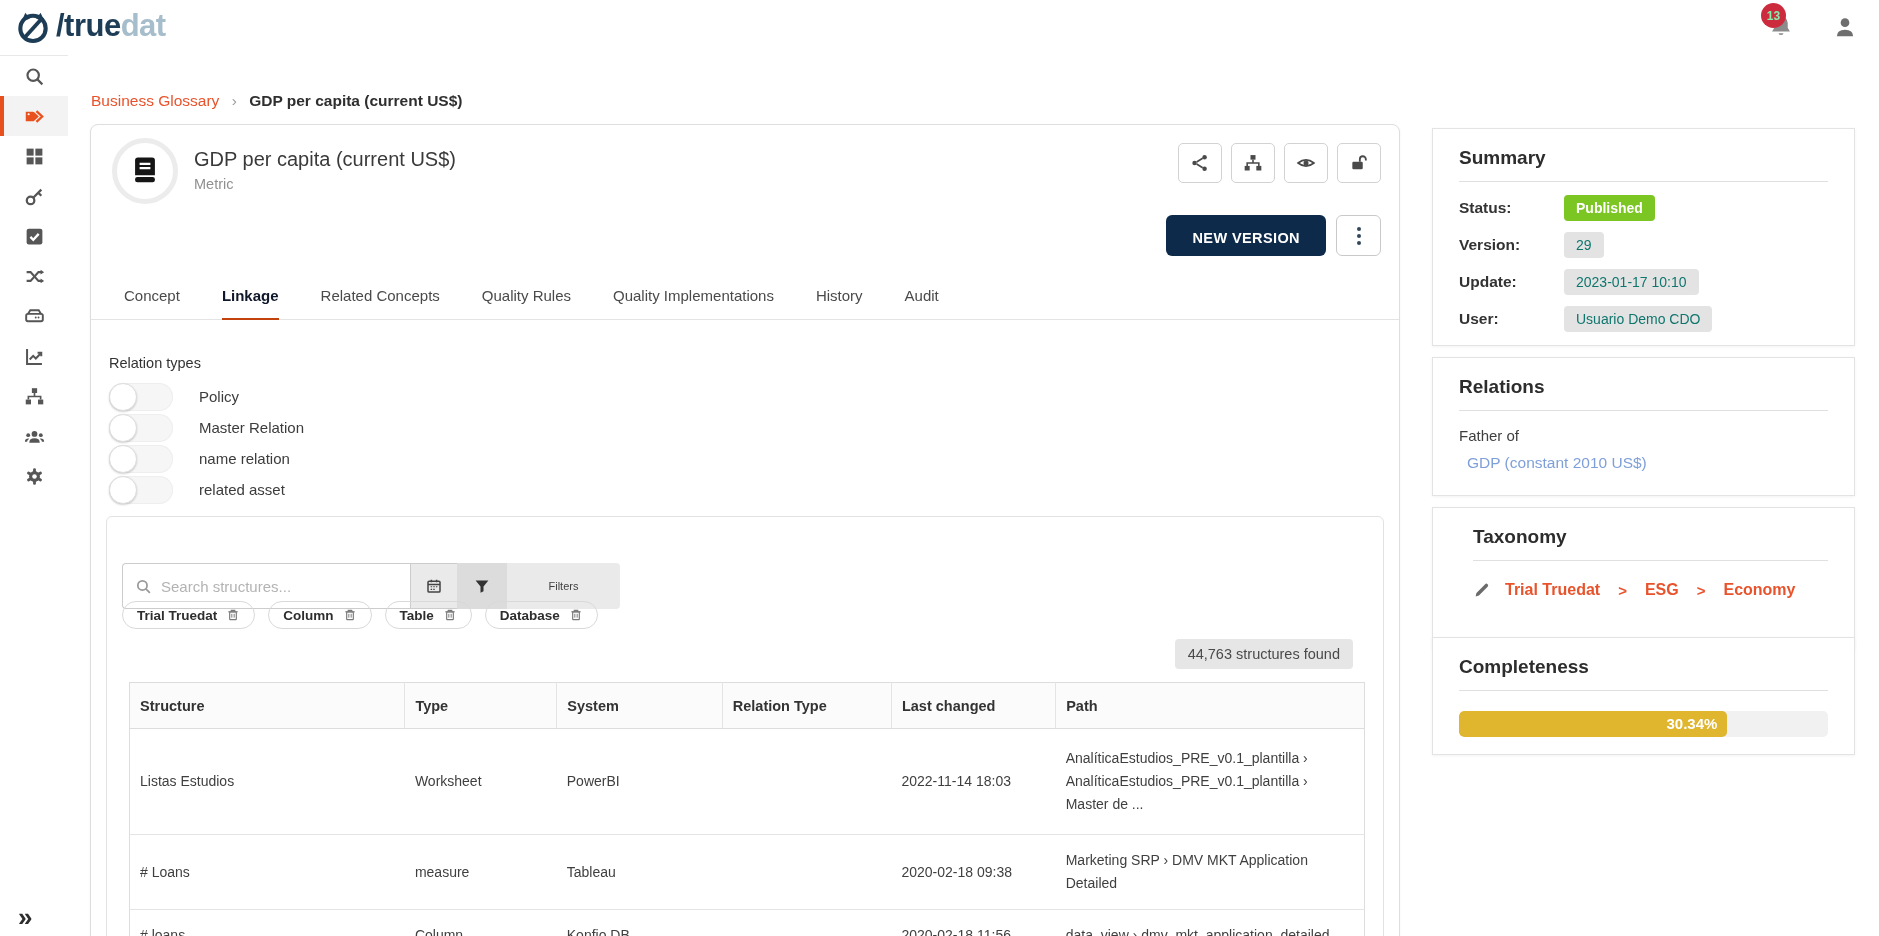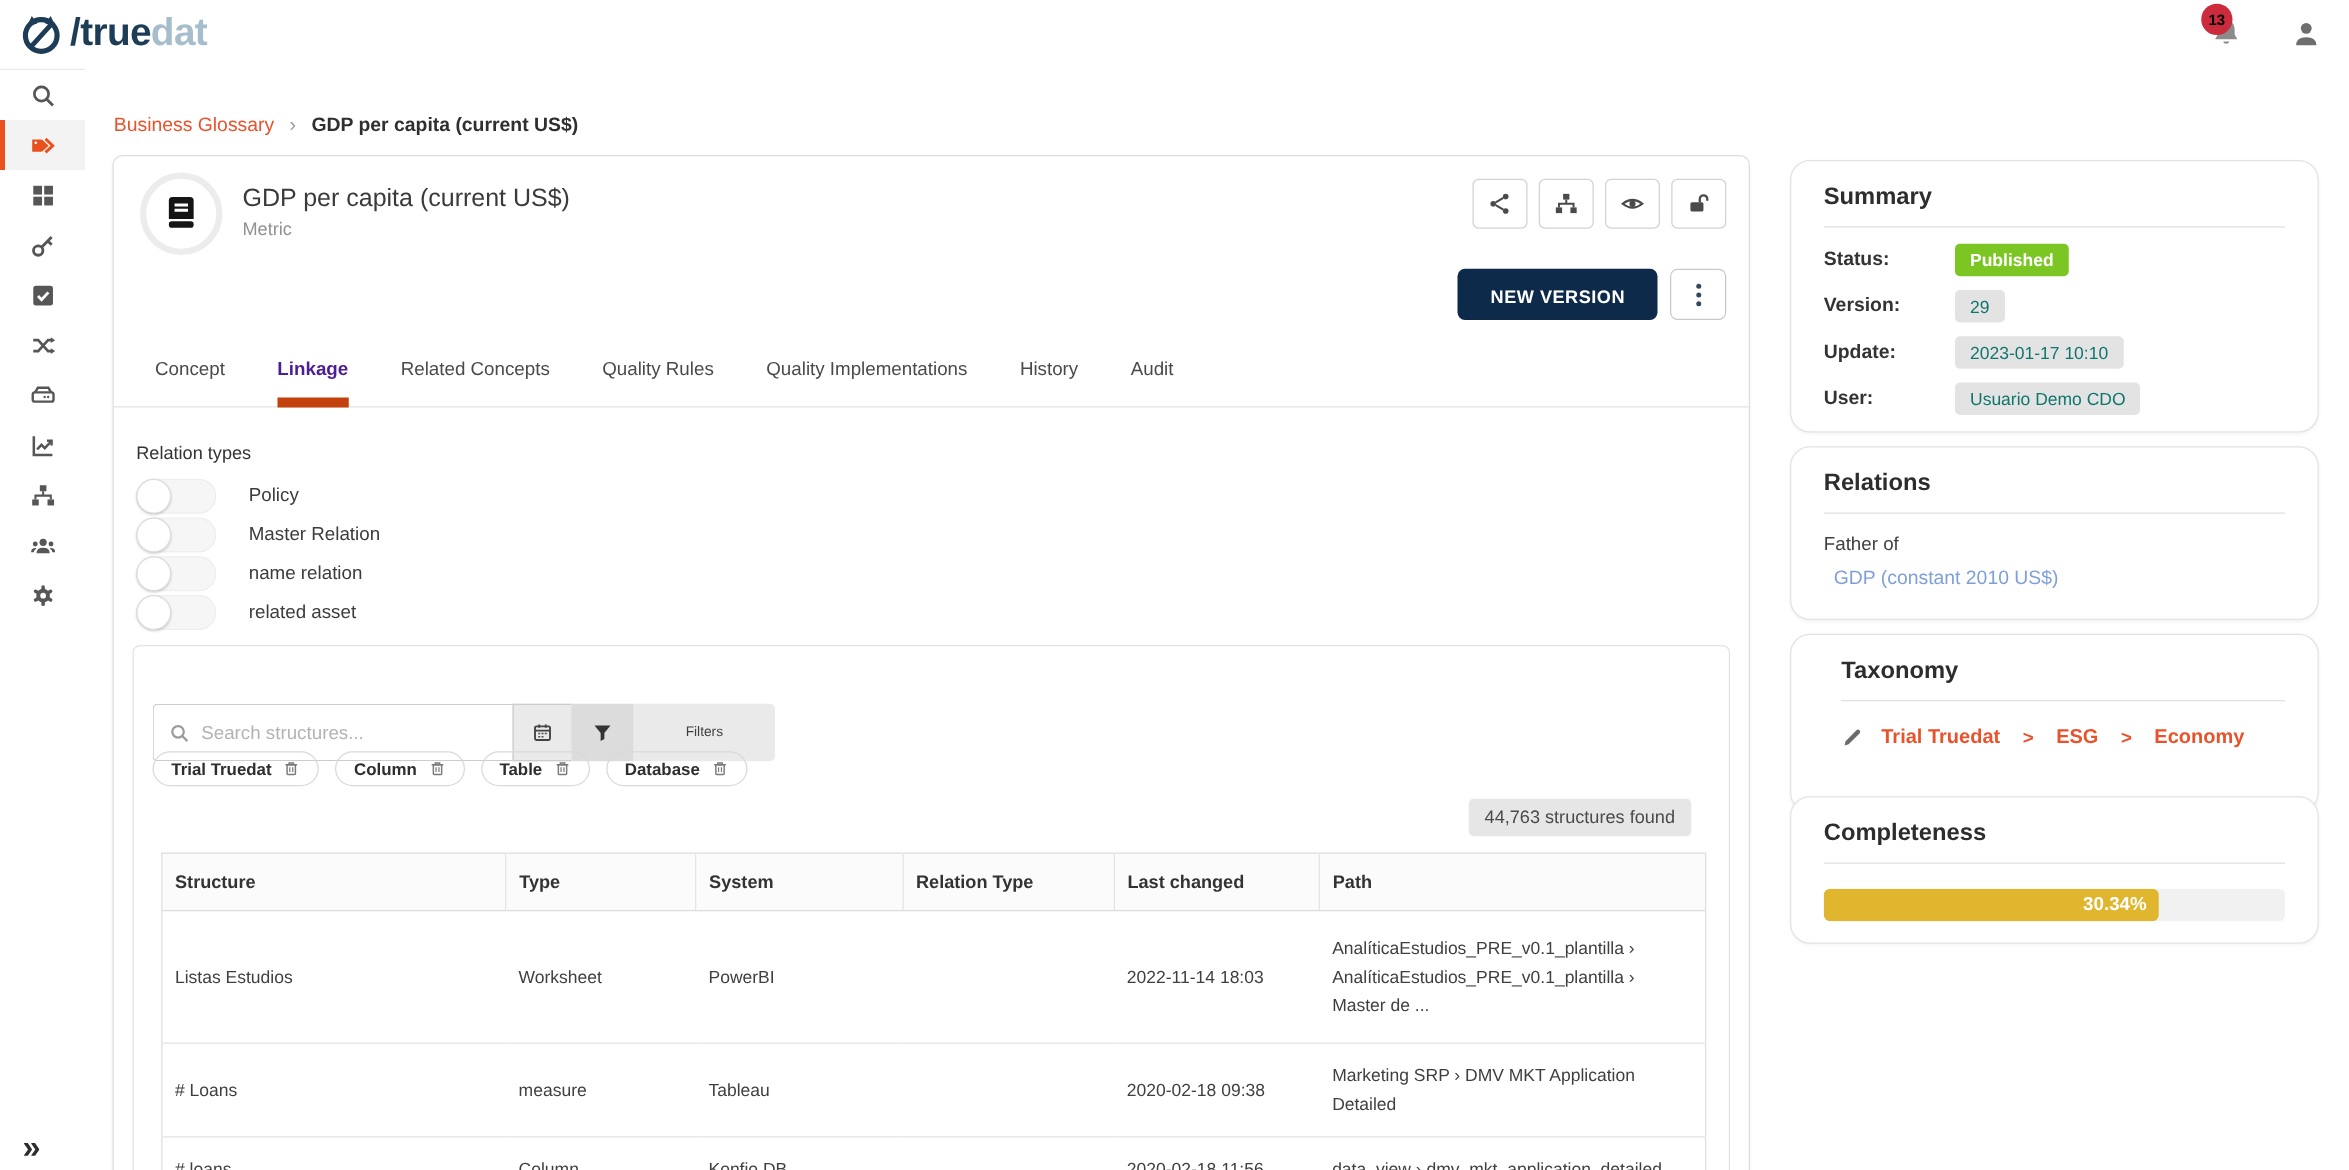--- a/index.html
+++ b/index.html
@@ -9,21 +9,21 @@
   
   .topbar { position:absolute; top:0; left:0; width:1879px; height:55px; background:#fff; }
   .logo { position:absolute; left:14px; top:7px; display:flex; align-items:center; gap:4px; }
   .logo svg { width:38px; height:38px; }
   .logo-text { font-size:31px; font-weight:bold; letter-spacing:-0.5px; }
   .logo-primary { color:#1d3c55; }
   .logo-secondary { color:#a6bdcb; }
   .bell-wrap { position:absolute; left:1768px; top:13px; width:30px; height:30px; cursor:pointer; }
   .bell-wrap svg { width:26px; height:26px; color:#8b8b8b; }
   .notif-badge { position:absolute; left:-7px; top:-10px; width:25px; height:25px; border-radius:50%;
-    background:#cb2b3c; color:#000000; font-size:12px; font-weight:bold;
+    background:#cb2b3c; color:#86efac; font-size:12px; font-weight:bold;
     display:flex; align-items:center; justify-content:center; }
   .user-wrap { position:absolute; left:1832px; top:14px; width:28px; height:28px; cursor:pointer; }
   .user-wrap svg { width:26px; height:26px; color:#6e6e6e; }
 
   
   .sidebar { position:absolute; top:55px; left:0; width:68px; height:881px;
     border-top:1px solid #e8e8e8; background:#fff; }
   .side-item { width:68px; height:40px; display:flex; align-items:center; justify-content:center;
     color:#565656; cursor:pointer; position:relative; }
   .side-item svg { width:21px; height:21px; }
@@ -58,21 +58,21 @@
     font-size:14.5px; font-weight:bold; letter-spacing:0.4px; cursor:pointer;
     font-family:"Liberation Sans", sans-serif; }
   .kebab-btn { width:45px; height:41px; border:1px solid #c9c9c9; border-radius:6px; background:#fff;
     display:flex; flex-direction:column; align-items:center; justify-content:center; gap:3px; cursor:pointer; }
   .kebab-btn i { width:4px; height:4px; border-radius:50%; background:#33475c; }
 
   
   .tabs { position:absolute; left:0; right:0; top:150px; display:flex; gap:42px; padding:12px 0 0 33px;
     border-bottom:1px solid #e3e3e3; }
   .tab { font-size:15px; color:#4a4a4a; padding-bottom:14px; cursor:pointer; }
-  .tab.active { color:#4c1d95; font-weight:bold; border-bottom:8px solid #c2410c; margin-bottom:-1px; }
+  .tab.active { color:#0f172a; font-weight:bold; border-bottom:2px solid #c2410c; margin-bottom:-1px; }
 
   
   .relation-types { position:absolute; left:18px; top:230px; }
   .rt-label { font-size:14.5px; color:#333; margin-bottom:10px; }
   .toggle-row { display:flex; align-items:center; height:31px; }
   .toggle { width:64px; height:28px; border-radius:14px; background:#f6f6f6;
     box-shadow:inset 0 0 0 1px #eee; position:relative; cursor:pointer; flex:0 0 auto; }
   .toggle .knob { position:absolute; left:0; top:0; width:28px; height:28px; border-radius:50%;
     background:#fff; border:1px solid #ddd; box-shadow:0 1px 2px rgba(0,0,0,0.18); }
   .toggle-row span { margin-left:26px; font-size:15px; color:#3c3c3c; }
@@ -107,21 +107,21 @@
     padding:0 10px; border-left:1px solid #e4e4e4; border-bottom:1px solid #ddd; font-weight:bold; cursor:pointer; }
   .structures-table th:first-child { border-left:none; }
   .structures-table td { font-size:14px; color:#3f3f3f; padding:14px 10px; vertical-align:middle;
     border-top:1px solid #e4e4e4; line-height:1.65; word-wrap:break-word; }
   .structures-table tr.r1 td { padding:18px 10px; }
   .col-structure { width:22.3%; } .col-type { width:12.3%; } .col-system { width:13.4%; }
   .col-reltype { width:13.7%; } .col-changed { width:13.3%; } .col-path { width:25%; }
 
   
   .panel { position:absolute; left:1432px; width:423px; background:#fff;
-    border:1px solid #e3e3e3; border-radius:16px; box-shadow:0 1px 3px rgba(0,0,0,0.05); padding:18px 26px; }
+    border:1px solid #e3e3e3; border-radius:0; box-shadow:0 1px 3px rgba(0,0,0,0.05); padding:18px 26px; }
   .panel-title { font-size:19px; font-weight:bold; color:#2d2d2d; padding-bottom:12px;
     border-bottom:1px solid #e0e0e0; }
   .p-summary { top:128px; height:218px; }
   .p-relations { top:357px; height:139px; }
   .p-taxonomy { top:507px; height:143px;padding-left:40px; }
   .p-completeness { top:637px; height:118px; }
 
   .sum-row { display:flex; align-items:center; margin-top:14px; height:23px; }
   .sum-label { width:105px; font-size:15.5px; font-weight:bold; color:#333; }
   .badge { display:inline-block; border-radius:4px; padding:5px 12px; font-size:14px; }

